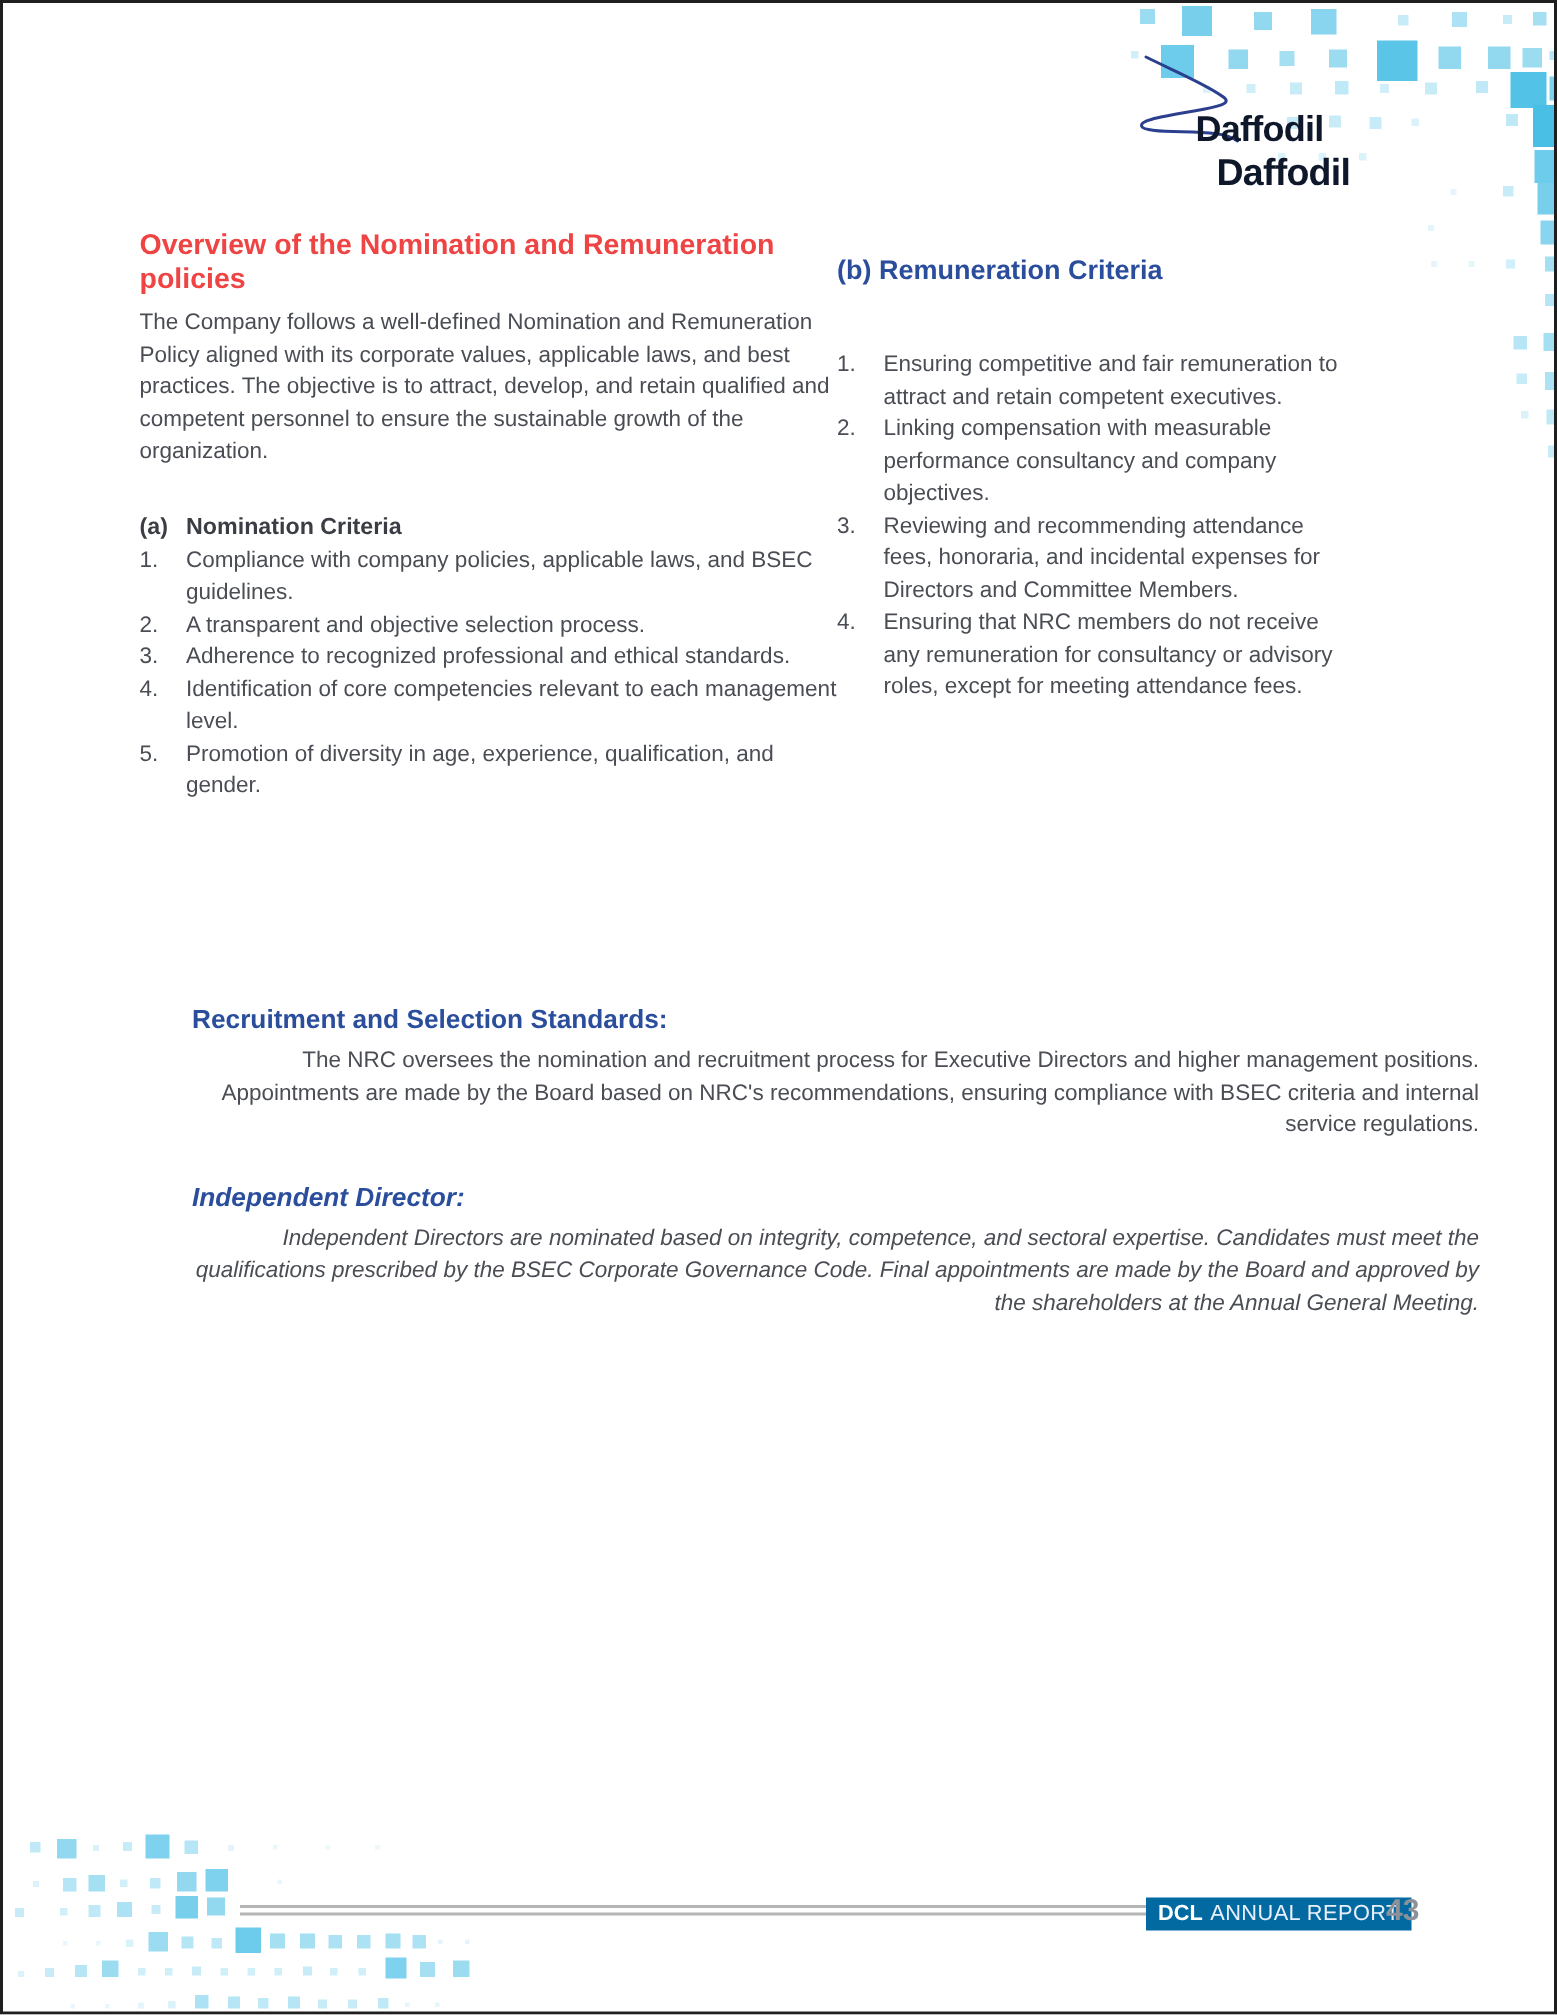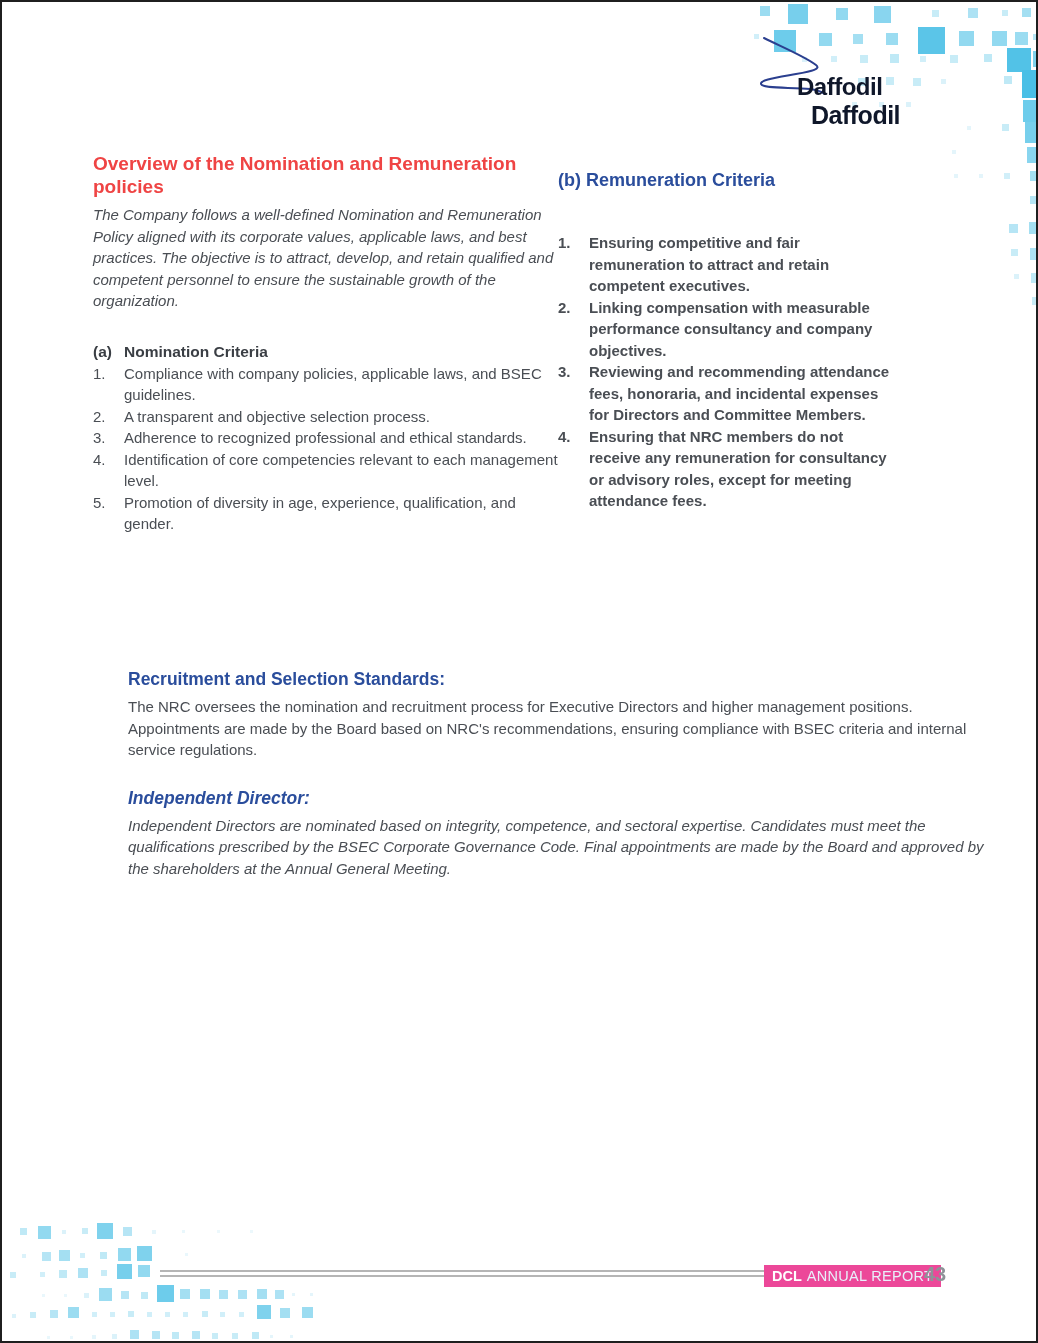--- a/index.html
+++ b/index.html
@@ -15,39 +15,39 @@
     color:#4a4e54;
   }
   
   .logo-squiggle{position:absolute;left:756px;top:28px;width:72px;height:66px;}
   .logo-text{position:absolute;left:795px;top:72px;color:#0f172a;font-weight:bold;line-height:1.12;letter-spacing:-0.5px;}
   .logo-line1{font-size:24px;}
   .logo-line2{font-size:25px;margin-left:14px;}
   
   .col-left{position:absolute;left:91px;top:150px;width:468px;}
   .col-left h2{margin:0 0 6px 0;font-size:19px;line-height:23px;color:#ef4444;}
-  .col-left .intro{margin:0;font-size:15px;line-height:21.5px;font-style:italic;}
+  .col-left .intro{margin:0;font-size:15px;line-height:21.5px;}
   .subhead{margin-top:31px;display:flex;font-size:15.5px;font-weight:bold;color:#3a3e44;}
   .subhead .pfx{width:31px;flex:0 0 31px;}
   ol.plain{list-style:none;counter-reset:item;margin:2px 0 0 0;padding:0;font-size:15px;line-height:21.5px;}
   ol.plain li{counter-increment:item;position:relative;padding-left:31px;margin:0;}
   ol.plain li::before{content:counter(item) ".";position:absolute;left:0;top:0;}
   .col-right{position:absolute;left:556px;top:166px;width:334px;}
   .col-right h2{margin:0 0 30px 0;font-size:18px;line-height:24px;color:#2a4d9c;}
   .col-right .intro{margin:0;font-size:15px;line-height:21.5px;}
-  .col-right ol.plain{margin-top:40px;font-weight:bold;}
+  .col-right ol.plain{margin-top:40px;}
   
   .sections{position:absolute;left:82px;top:666px;width:858px;margin-left:44px;}
   .sections h3{margin:0 0 5px 0;font-size:17.5px;line-height:23px;color:#2a4d9c;}
-  .sections p{margin:0;font-size:15px;line-height:21.5px;}
+  .sections p{margin:0;font-size:15px;line-height:21.5px;text-align:right;}
   .section + .section{margin-top:26px;font-style:italic;}
   
   .footer-rule{position:absolute;left:158px;top:1268px;width:604px;height:7px;
     border-top:2px solid #b5b5b5;border-bottom:2px solid #b5b5b5;}
-  .footer-badge{position:absolute;left:762px;top:1263px;height:22px;background:#ec4899;
+  .footer-badge{position:absolute;left:762px;top:1263px;height:22px;background:#0369a1;
     color:#ffffff;font-size:14.5px;display:flex;align-items:center;gap:5px;padding:0 8px;}
   .footer-badge .bold{font-weight:bold;}
   .footer-badge .rest{font-weight:normal;color:#e8f0fb;letter-spacing:0.3px;}
   .page-number{position:absolute;left:922px;top:1261px;font-size:20px;font-weight:bold;color:#8e9298;}
   
   .deco{position:absolute;left:0;top:0;width:100%;height:100%;pointer-events:none;}
 </style>
 </head>
 <body>
 

